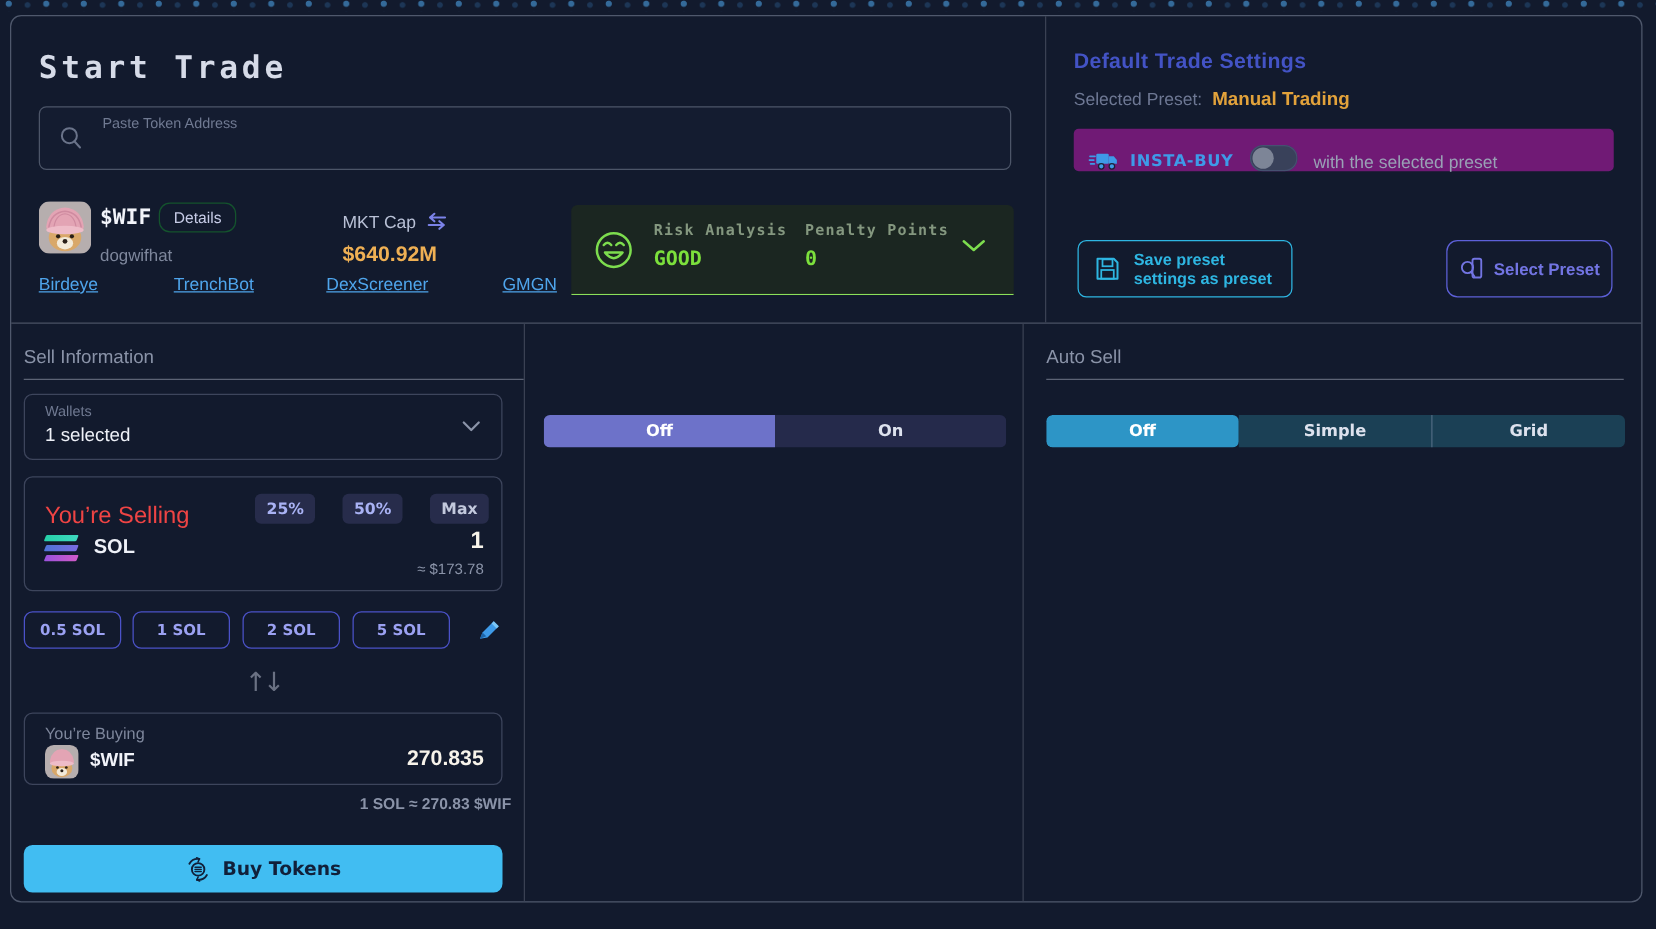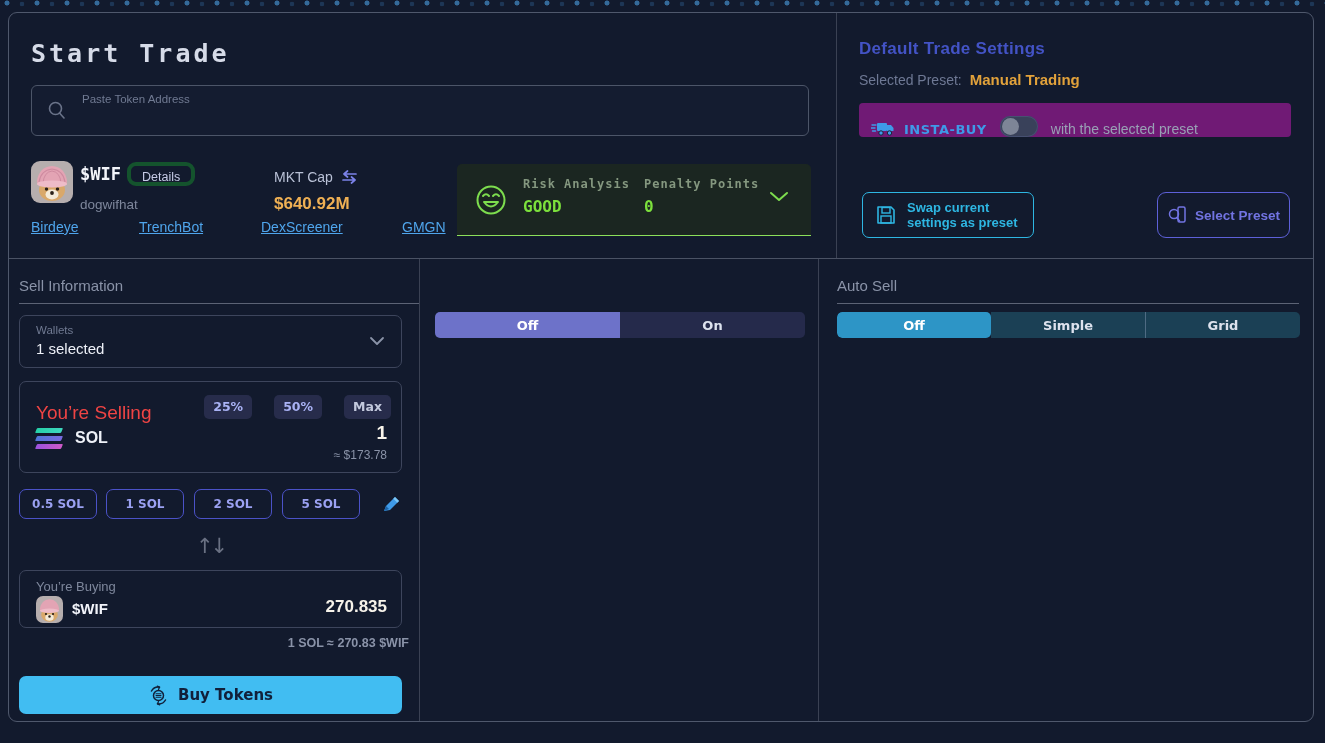--- a/index.html
+++ b/index.html
@@ -42,21 +42,21 @@
     border:1px solid #4c5568; border-radius:6px; background:#141c30; }
   .address-box .mag{ position:absolute; left:14px; top:14px; }
   .address-placeholder{ position:absolute; left:50px; top:7px; font-size:11.5px; color:#707a92; }
   .address-value{ position:absolute; left:50px; top:23px; font-size:15px; color:#eef1f8; letter-spacing:.2px; }
 
   .token-avatar{ position:absolute; left:22px; top:148px; width:42px; height:42px;
     border-radius:9px; overflow:hidden; }
   .token-symbol{ position:absolute; left:71px; top:151px;
     font-family:"DejaVu Sans Mono", monospace; font-weight:bold; font-size:17px; color:#f2f4fa; }
   .details-btn{ position:absolute; left:118px; top:149px; height:24px; padding:0 11px;
-    border:4px solid #14532d; border-radius:9px; background:transparent;
+    border:1px solid #14532d; border-radius:9px; background:transparent;
     color:#c6cbe6; font-size:12.5px; line-height:22px; cursor:pointer;
     font-family:"Liberation Sans", sans-serif; }
   .token-name{ position:absolute; left:71px; top:184px; font-size:13.5px; color:#7e879c; }
 
   .mktcap-label{ position:absolute; left:265px; top:156px; font-size:14px; color:#b9c1d6;
     display:flex; align-items:center; gap:7px; }
   .mktcap-value{ position:absolute; left:265px; top:181px; font-size:17px; font-weight:bold; color:#efb054; }
 
   .links-row{ position:absolute; left:22px; top:206px; width:420px; height:20px; }
   .token-link{ position:absolute; top:0; color:#4fa5ec; font-size:14px;
@@ -152,21 +152,21 @@
   .buy-token{ position:absolute; left:52px; top:29px; font-size:15px; font-weight:bold; color:#f2f4fa; }
   .buy-amount{ position:absolute; right:14px; top:26px; font-size:17px; font-weight:bold; color:#f7f3ea; }
   .rate-line{ position:absolute; right:10px; top:377px; font-size:12.5px; font-weight:bold; color:#8a93a8; }
 
   .buy-btn{ position:absolute; left:10px; top:417px; width:383px; height:38px;
     background:#41bdf2; border:none; border-radius:7px; cursor:pointer;
     color:#11203a; font-weight:bold; font-size:15px;
     display:flex; align-items:center; justify-content:center; gap:9px;
     font-family:"DejaVu Sans", sans-serif; }
 
-  .segmented{ position:absolute; top:53px; height:26px; display:flex;
+  .segmented{ position:absolute; top:73px; height:26px; display:flex;
     border-radius:5px; overflow:hidden; }
   .col2 .segmented{ left:15px; width:370px; }
   .col3 .segmented{ left:17px; width:463px; }
   .segment{ flex:1; border:none; cursor:pointer; font-weight:bold; font-size:13px;
     color:#dde2ee; font-family:"DejaVu Sans", sans-serif; }
   .seg-buy{ background:#252a4b; }
   .seg-buy.active{ background:#6d72c9; color:#fff; }
   .seg-sell{ background:#1b4055; }
   .seg-sell.active{ background:#2d95c6; color:#fff; border-radius:5px; }
   .seg-sell + .seg-sell{ border-left:1px solid #4f6b83; }
@@ -280,21 +280,21 @@
 
       <button class="save-btn">
         <span>
           <svg width="22" height="22" viewBox="0 0 22 22">
             <path d="M3 3 h13 l3 3 v13 h-16 z" fill="none" stroke="#2eb6e2" stroke-width="1.6" stroke-linejoin="round"></path>
             <rect x="7" y="3.5" width="8" height="5.5" fill="none" stroke="#2eb6e2" stroke-width="1.4"></rect>
             <rect x="6" y="12" width="10" height="7" fill="none" stroke="#2eb6e2" stroke-width="1.4"></rect>
           </svg>
         </span>
         <span class="lines">
-          <span>Swap current</span><br>
+          <span>Save preset</span><br>
           <span>settings as preset</span>
         </span>
       </button>
 
       <button class="select-btn">
         <span>
           <svg width="20" height="20" viewBox="0 0 20 20">
             <rect x="11" y="2" width="7" height="15" rx="1.5" fill="none" stroke="#7274e2" stroke-width="1.5"></rect>
             <circle cx="7" cy="9" r="4.5" fill="none" stroke="#7274e2" stroke-width="1.5"></circle>
             <line x1="9.8" y1="12.5" x2="12.5" y2="16" stroke="#7274e2" stroke-width="1.5" stroke-linecap="round"></line>

